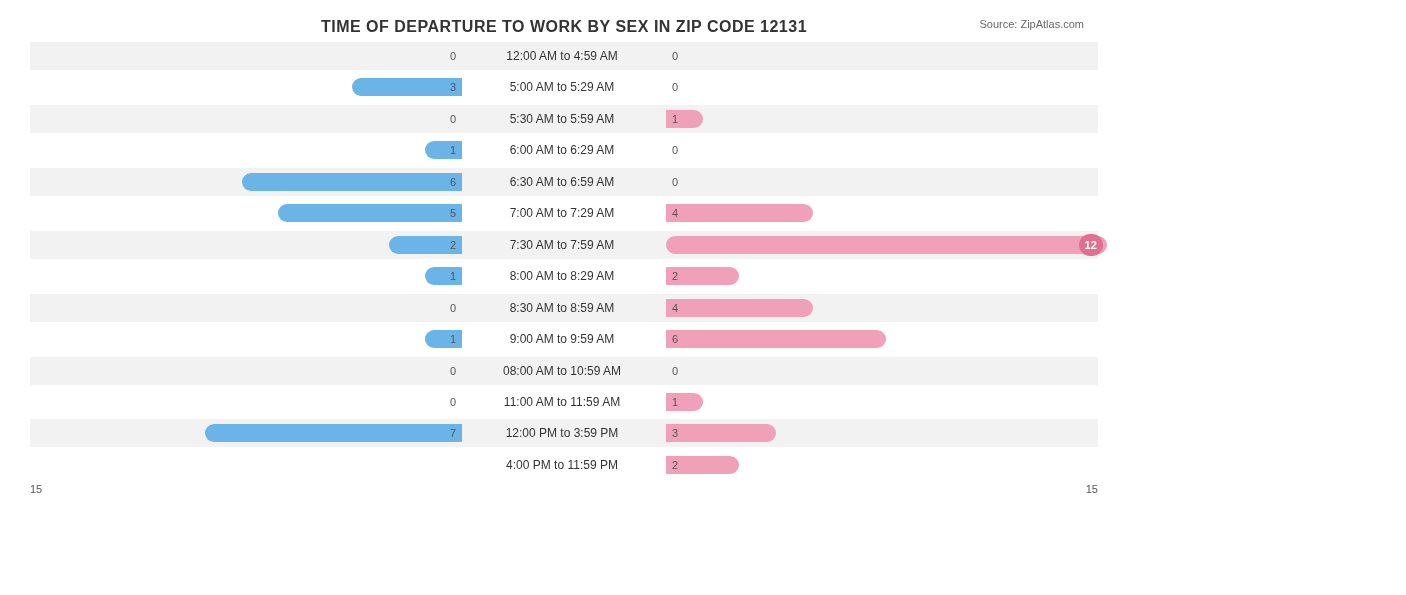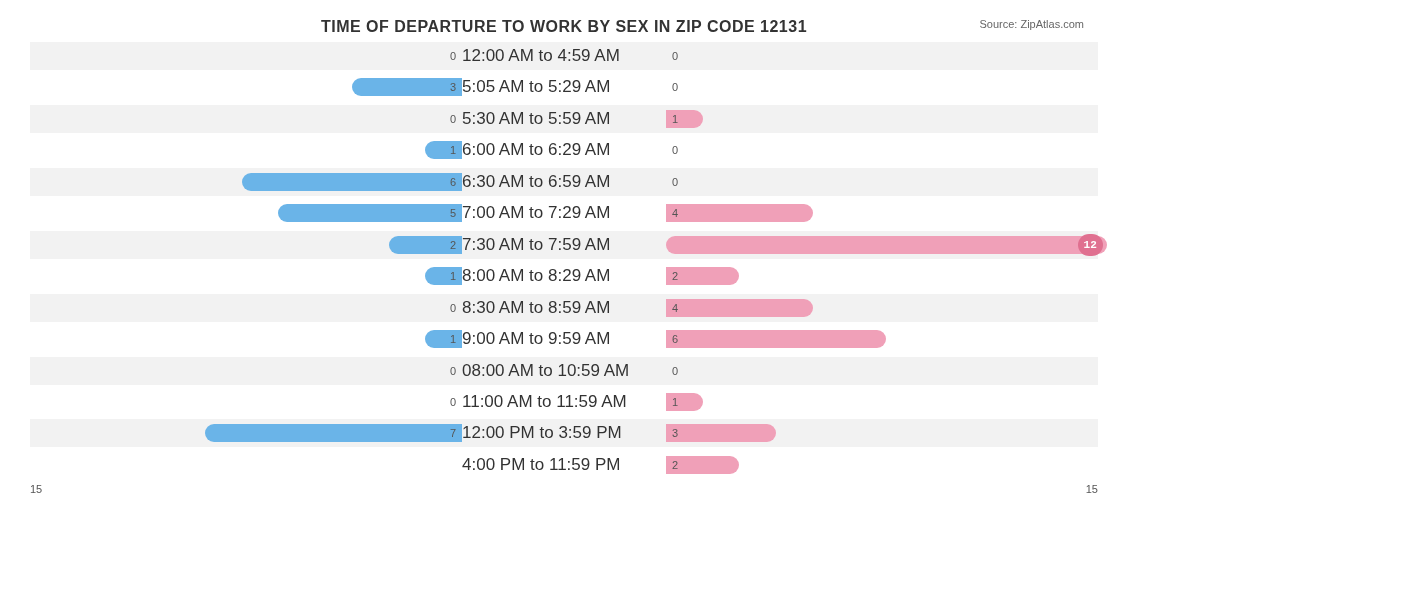--- a/index.html
+++ b/index.html
@@ -47,25 +47,25 @@
       display: flex;
       align-items: center;
       height: 28px;
       position: relative;
     }
     
     .label-center {
       position: absolute;
       left: 50%;
       transform: translateX(-50%);
-      font-size: 17px;
+      font-size: 12px;
       color: #333;
       white-space: nowrap;
       z-index: 5;
-      text-align: left;
+      text-align: center;
       width: 200px;
       margin-left: -2px;
     }
     
     .bar-left {
       position: absolute;
       right: 50%;
       height: 18px;
       top: 5px;
       border-radius: 9px 0 0 9px;
@@ -74,21 +74,20 @@
     }
     
     .bar-right {
       position: absolute;
       left: 50%;
       height: 18px;
       top: 5px;
       border-radius: 0 9px 9px 0;
       background: #f0a0b8;
       margin-left: 102px;
-      font-family: Liberation Mono, monospace;
     }
     
     .val-left {
       position: absolute;
       right: 50%;
       top: 5px;
       line-height: 18px;
       font-size: 11px;
       color: #555;
       margin-right: 108px;
@@ -167,21 +166,21 @@
 
     <div class="row">
           <span class="val-left">0</span>
           <span class="val-right">0</span>
           <span class="label-center">12:00 AM to 4:59 AM</span>
         </div>
         <div class="row">
           <div class="bar-left" style="width: 110.2px;"></div>
           <span class="val-left">3</span>
           <span class="val-right">0</span>
-          <span class="label-center">5:05 AM to 5:29 AM</span>
+          <span class="label-center">5:00 AM to 5:29 AM</span>
         </div>
         <div class="row">
           <div class="bar-right" style="width: 36.7333px;"></div>
           <span class="val-left">0</span>
           <span class="val-right">1</span>
           <span class="label-center">5:30 AM to 5:59 AM</span>
         </div>
         <div class="row">
           <div class="bar-left" style="width: 36.7333px;"></div>
           <span class="val-left">1</span>

